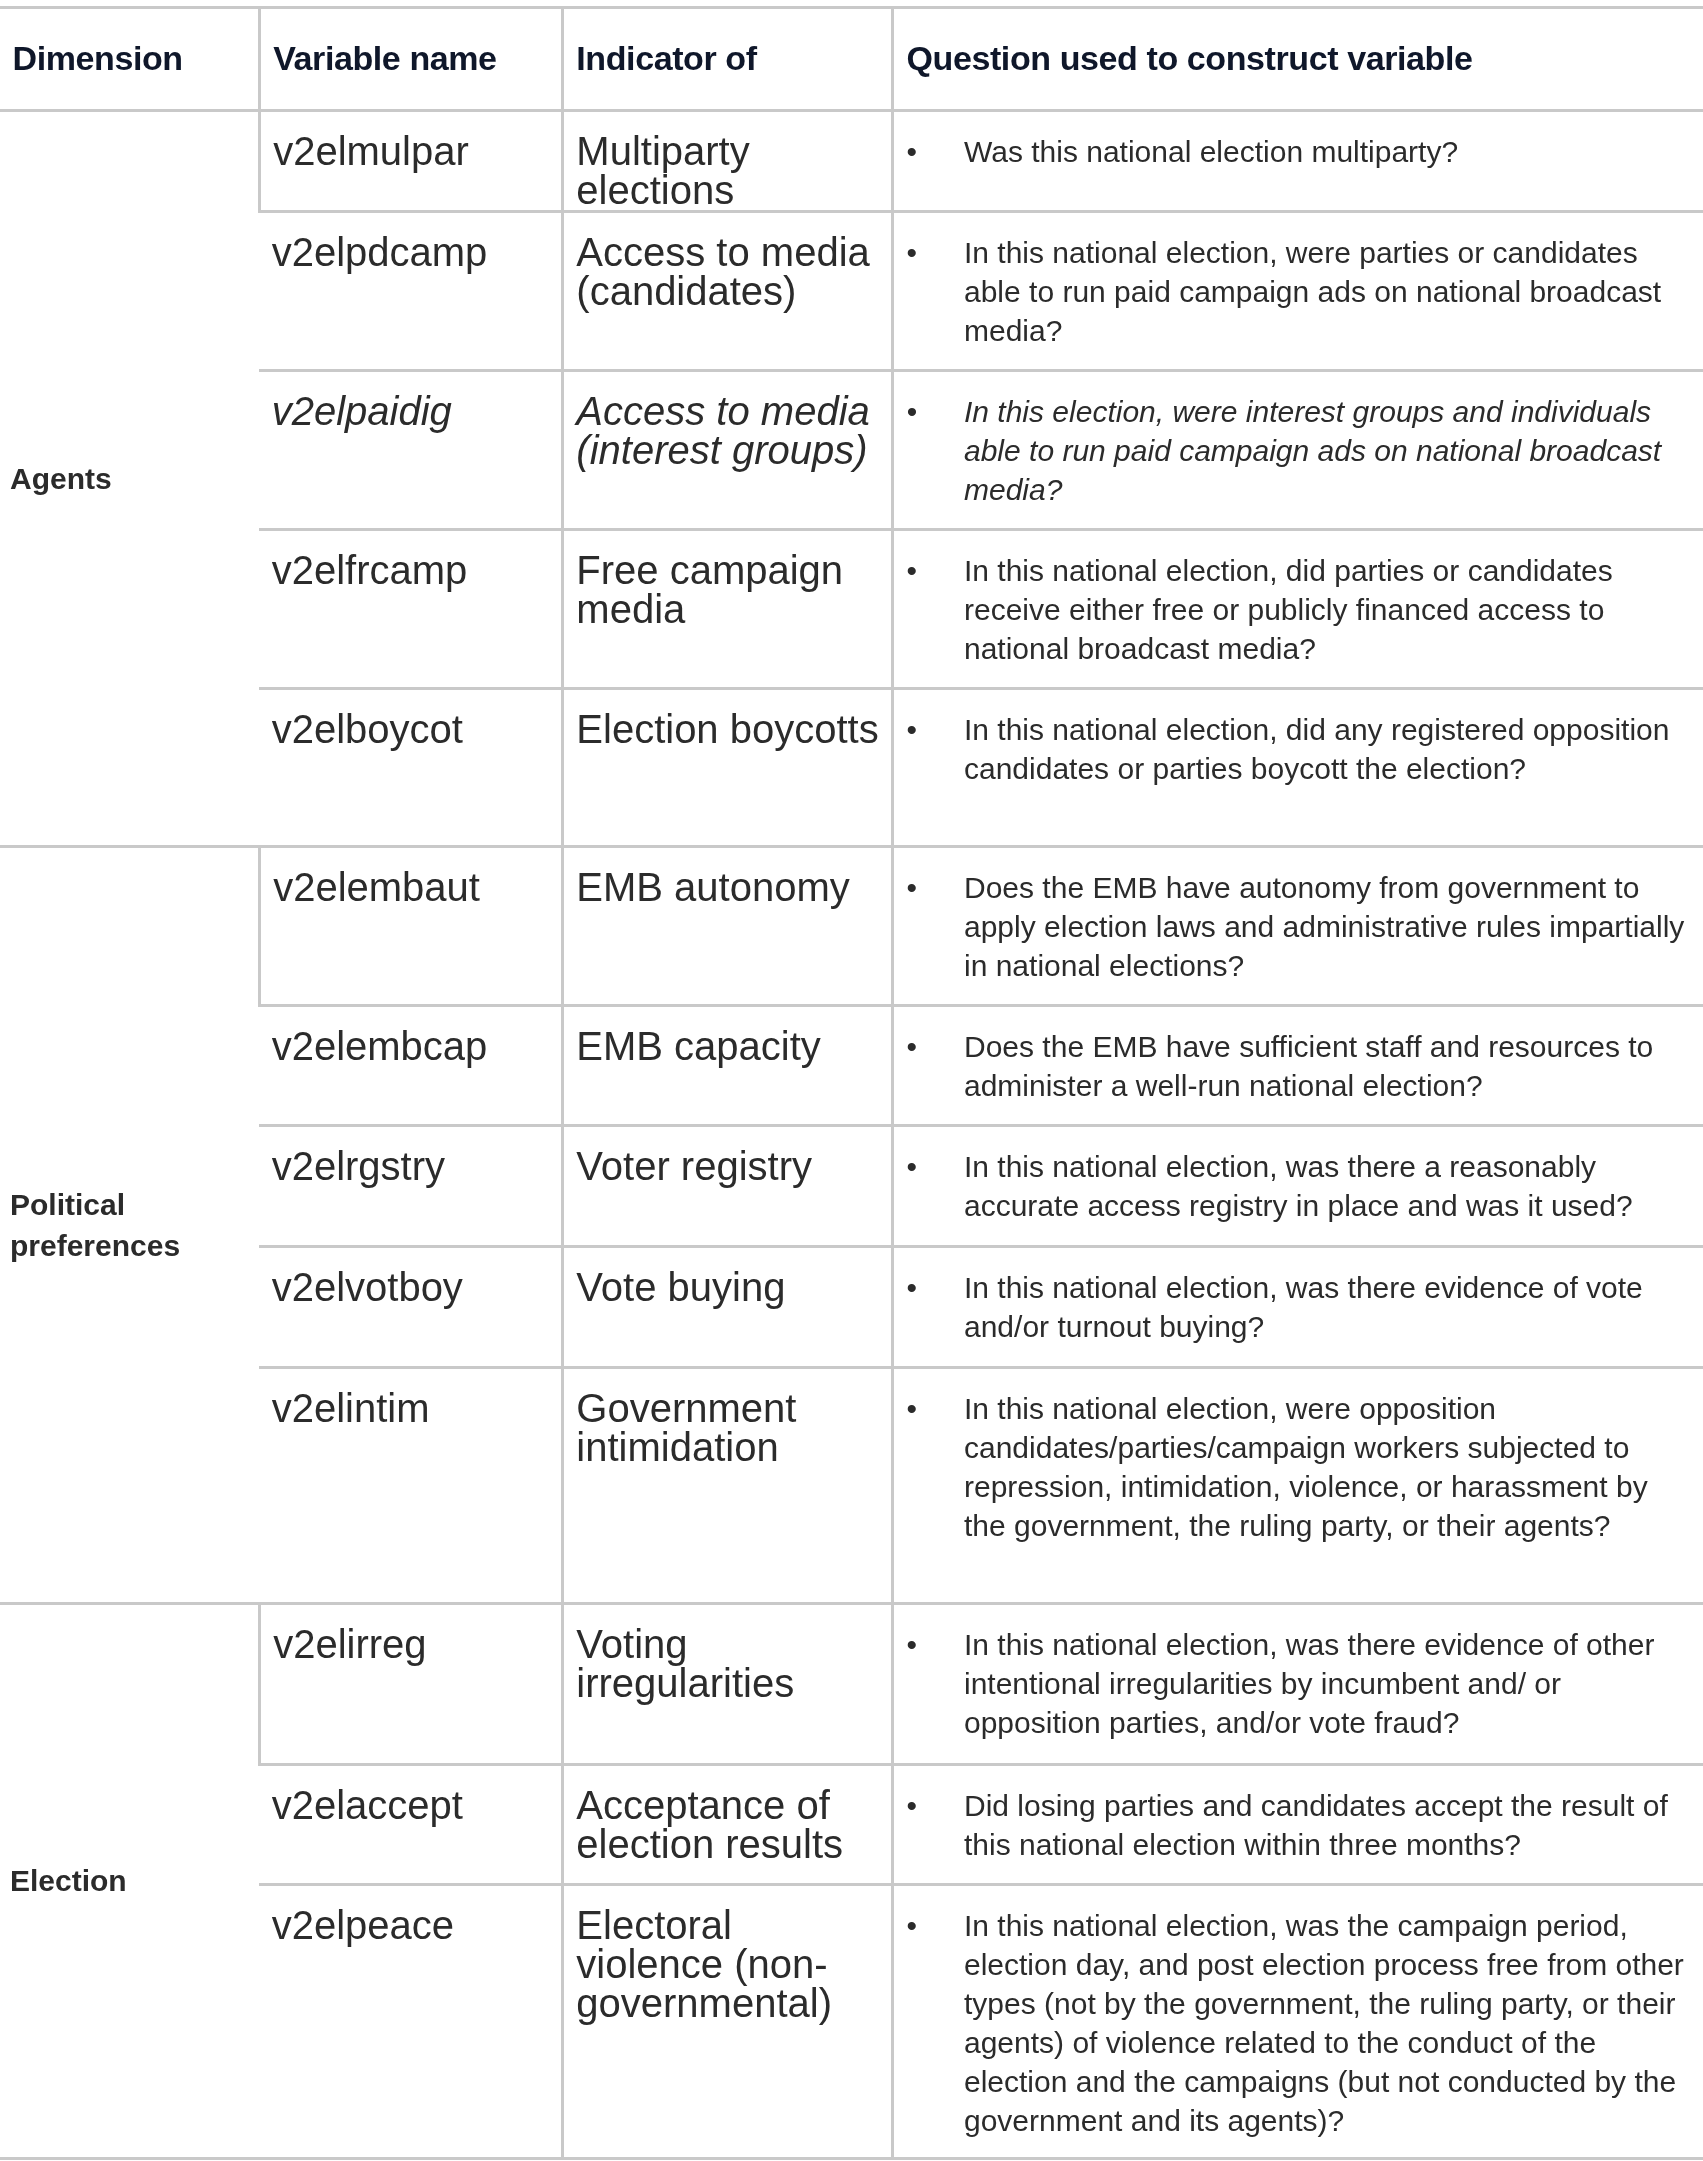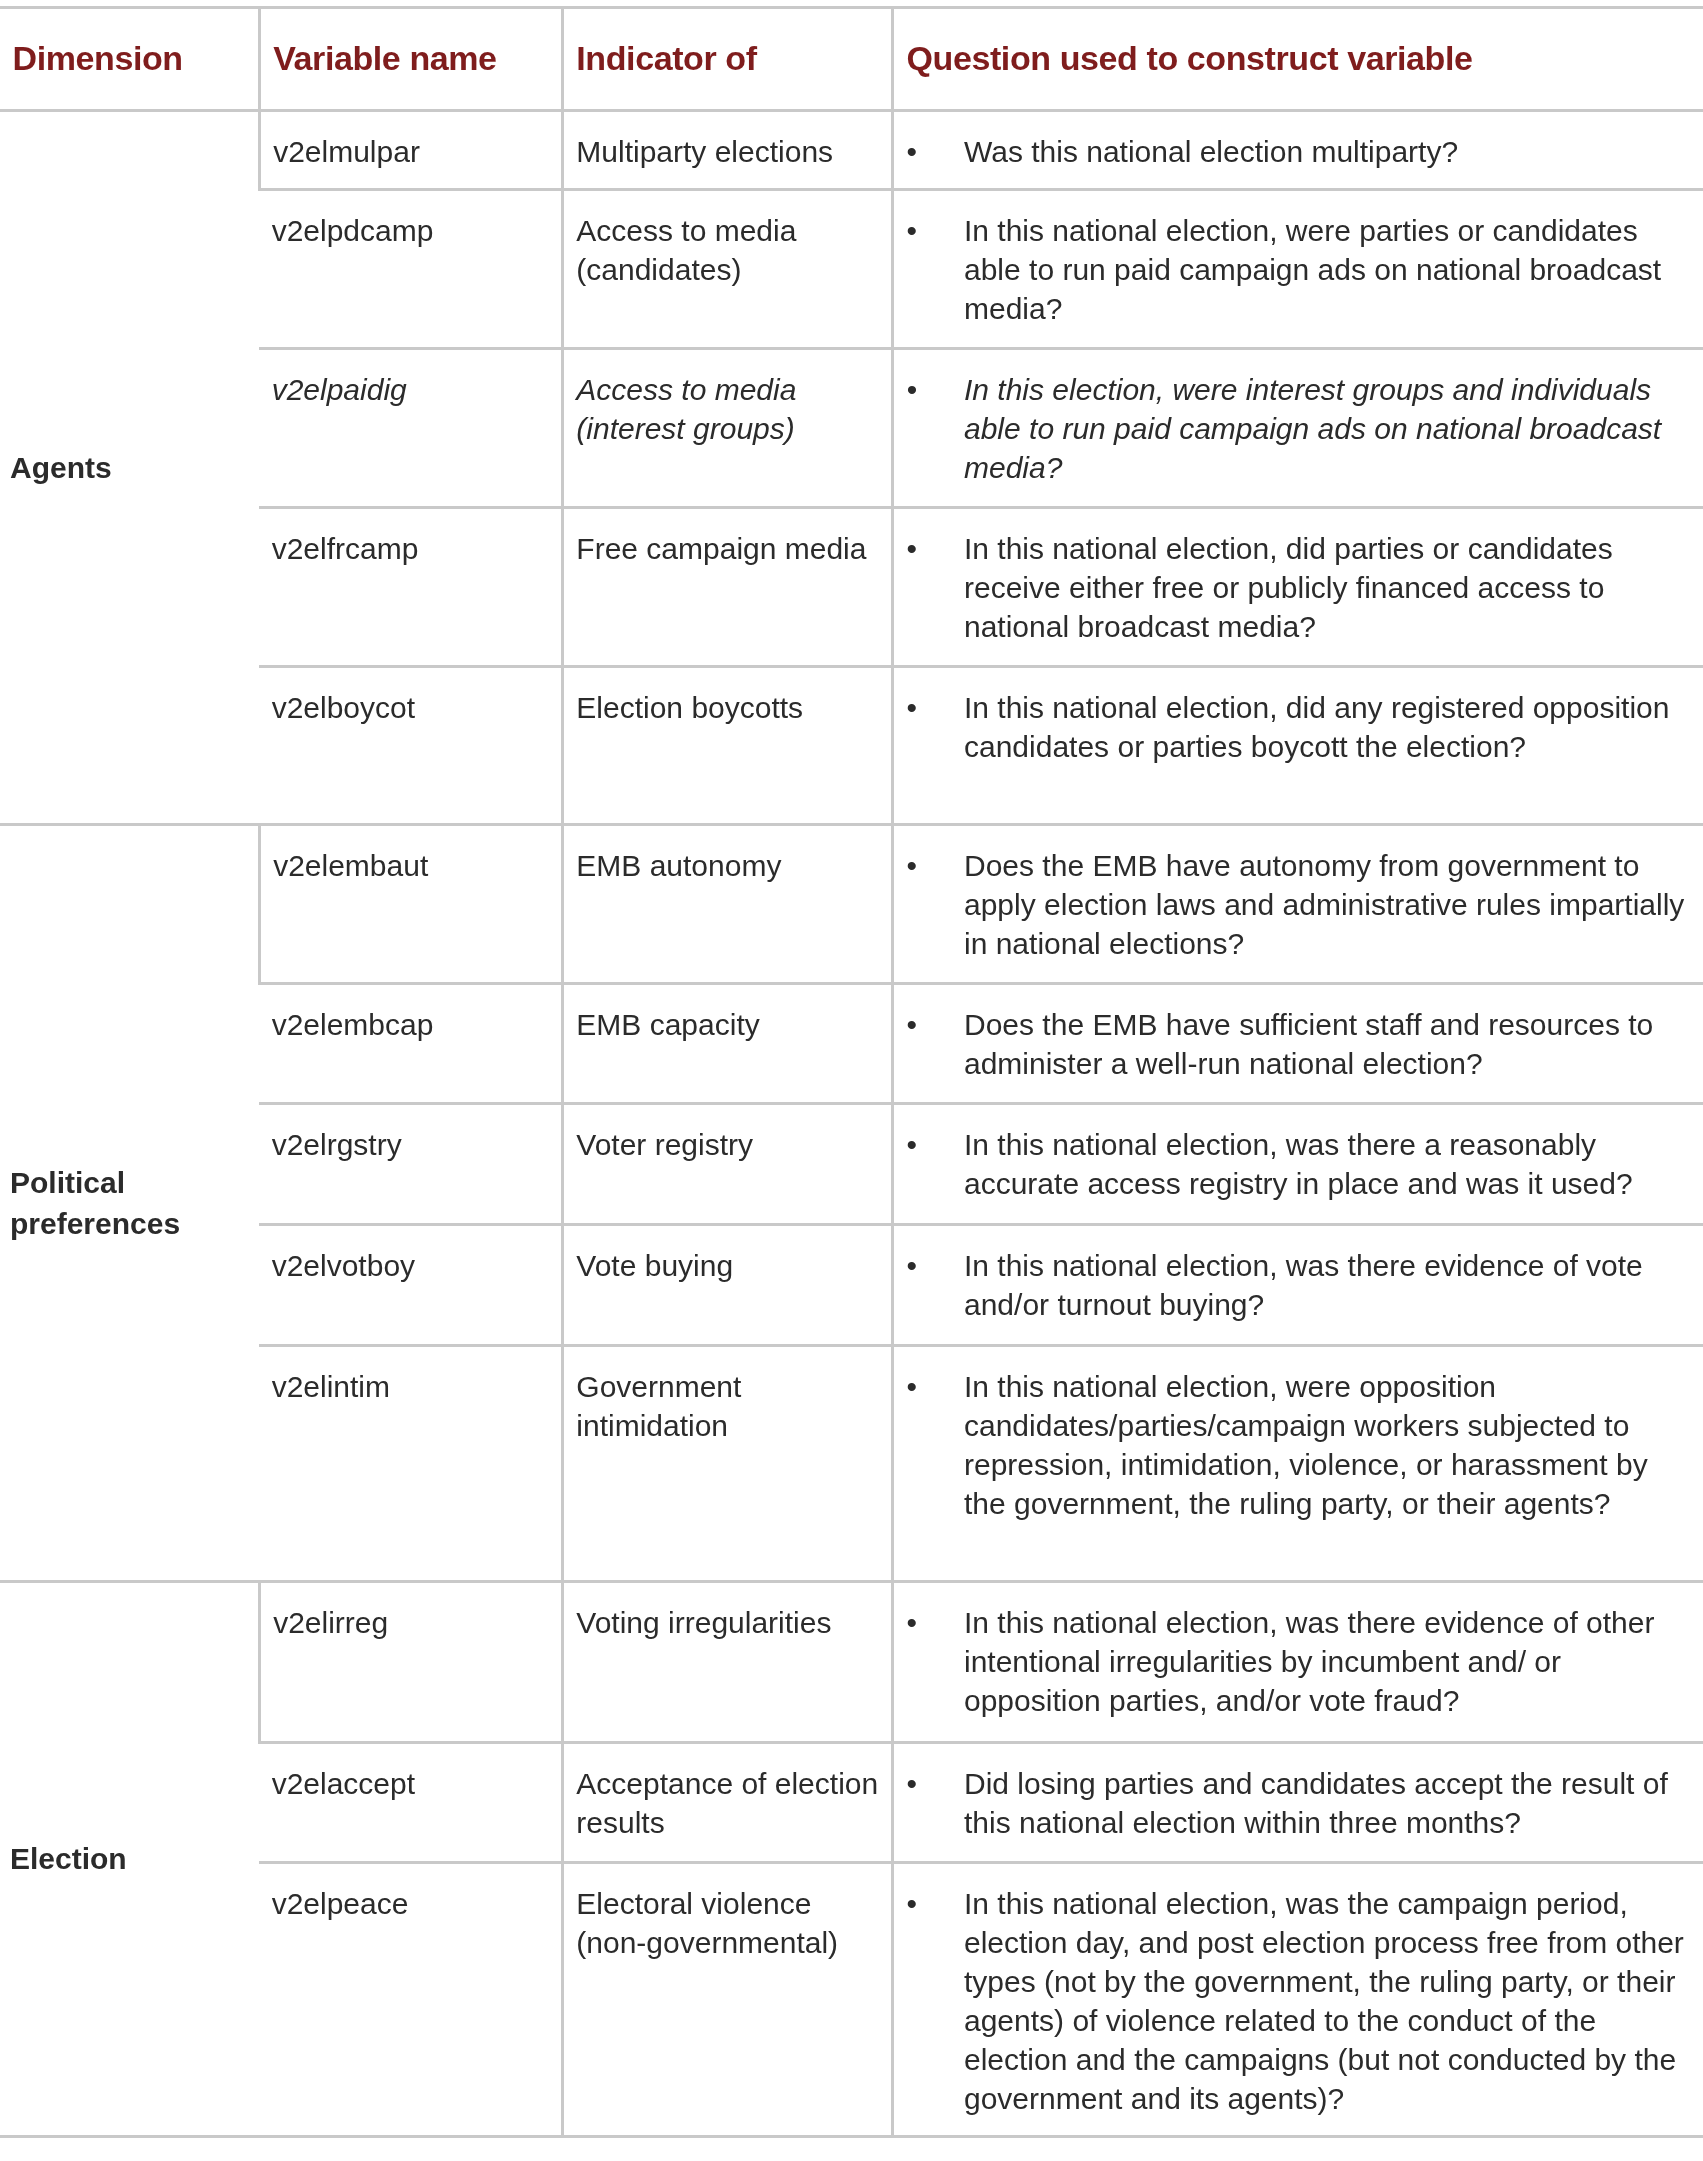--- a/index.html
+++ b/index.html
@@ -1,23 +1,23 @@
 <!DOCTYPE html>
 <html style="font-size:12.5px"><head>
 <meta charset="utf-8">
 <style>
   html, body { margin: 0; padding: 0; background: #ffffff; }
   body { width: 1704px; height: 2161px; position: relative; overflow: hidden;
          font-family: "Liberation Sans", "DejaVu Sans", sans-serif; color: #2b2b2b; }
   table { position: absolute; left: 0; top: 5.5px; width: 1704px; border-collapse: collapse; table-layout: fixed; }
   td, th { border-top: 3.1px solid #c9c9c9; border-bottom: 3.1px solid #c9c9c9; vertical-align: top; padding: 0; }
-  th { text-align: left; color: #7f1d1d; font-weight: bold; font-size: 34px; vertical-align: middle; height: 100px; padding-left: 12.5px; letter-spacing: -0.4px; }
+  th { text-align: left; color: #0f172a; font-weight: bold; font-size: 34px; vertical-align: middle; height: 100px; padding-left: 12.5px; letter-spacing: -0.4px; }
   th + th, td + td { border-left: 3.1px solid #c9c9c9; }
   td.dim { vertical-align: middle; font-weight: bold; font-size: 30px; line-height: 41px; padding-left: 10px; }
-  td.var, td.ind { font-size: 30px; line-height: 39px; padding: 20.3px 11px 0 12.5px; }
+  td.var, td.ind { font-size: 40px; line-height: 39px; padding: 20.3px 11px 0 12.5px; }
   td.q { font-size: 30px; line-height: 39px; padding: 20.3px 9.4px 0 0; }
   .qwrap { display: flex; }
   .bullet { width: 70px; flex: 0 0 70px; text-align: left; padding-left: 12.5px; box-sizing: border-box; }
   .qtext { flex: 1; }
   col.c1 { width: 259px; } col.c2 { width: 303px; } col.c3 { width: 330px; } col.c4 { width: 811px; }
 </style>
 </head>
 <body>
 
 <table>

